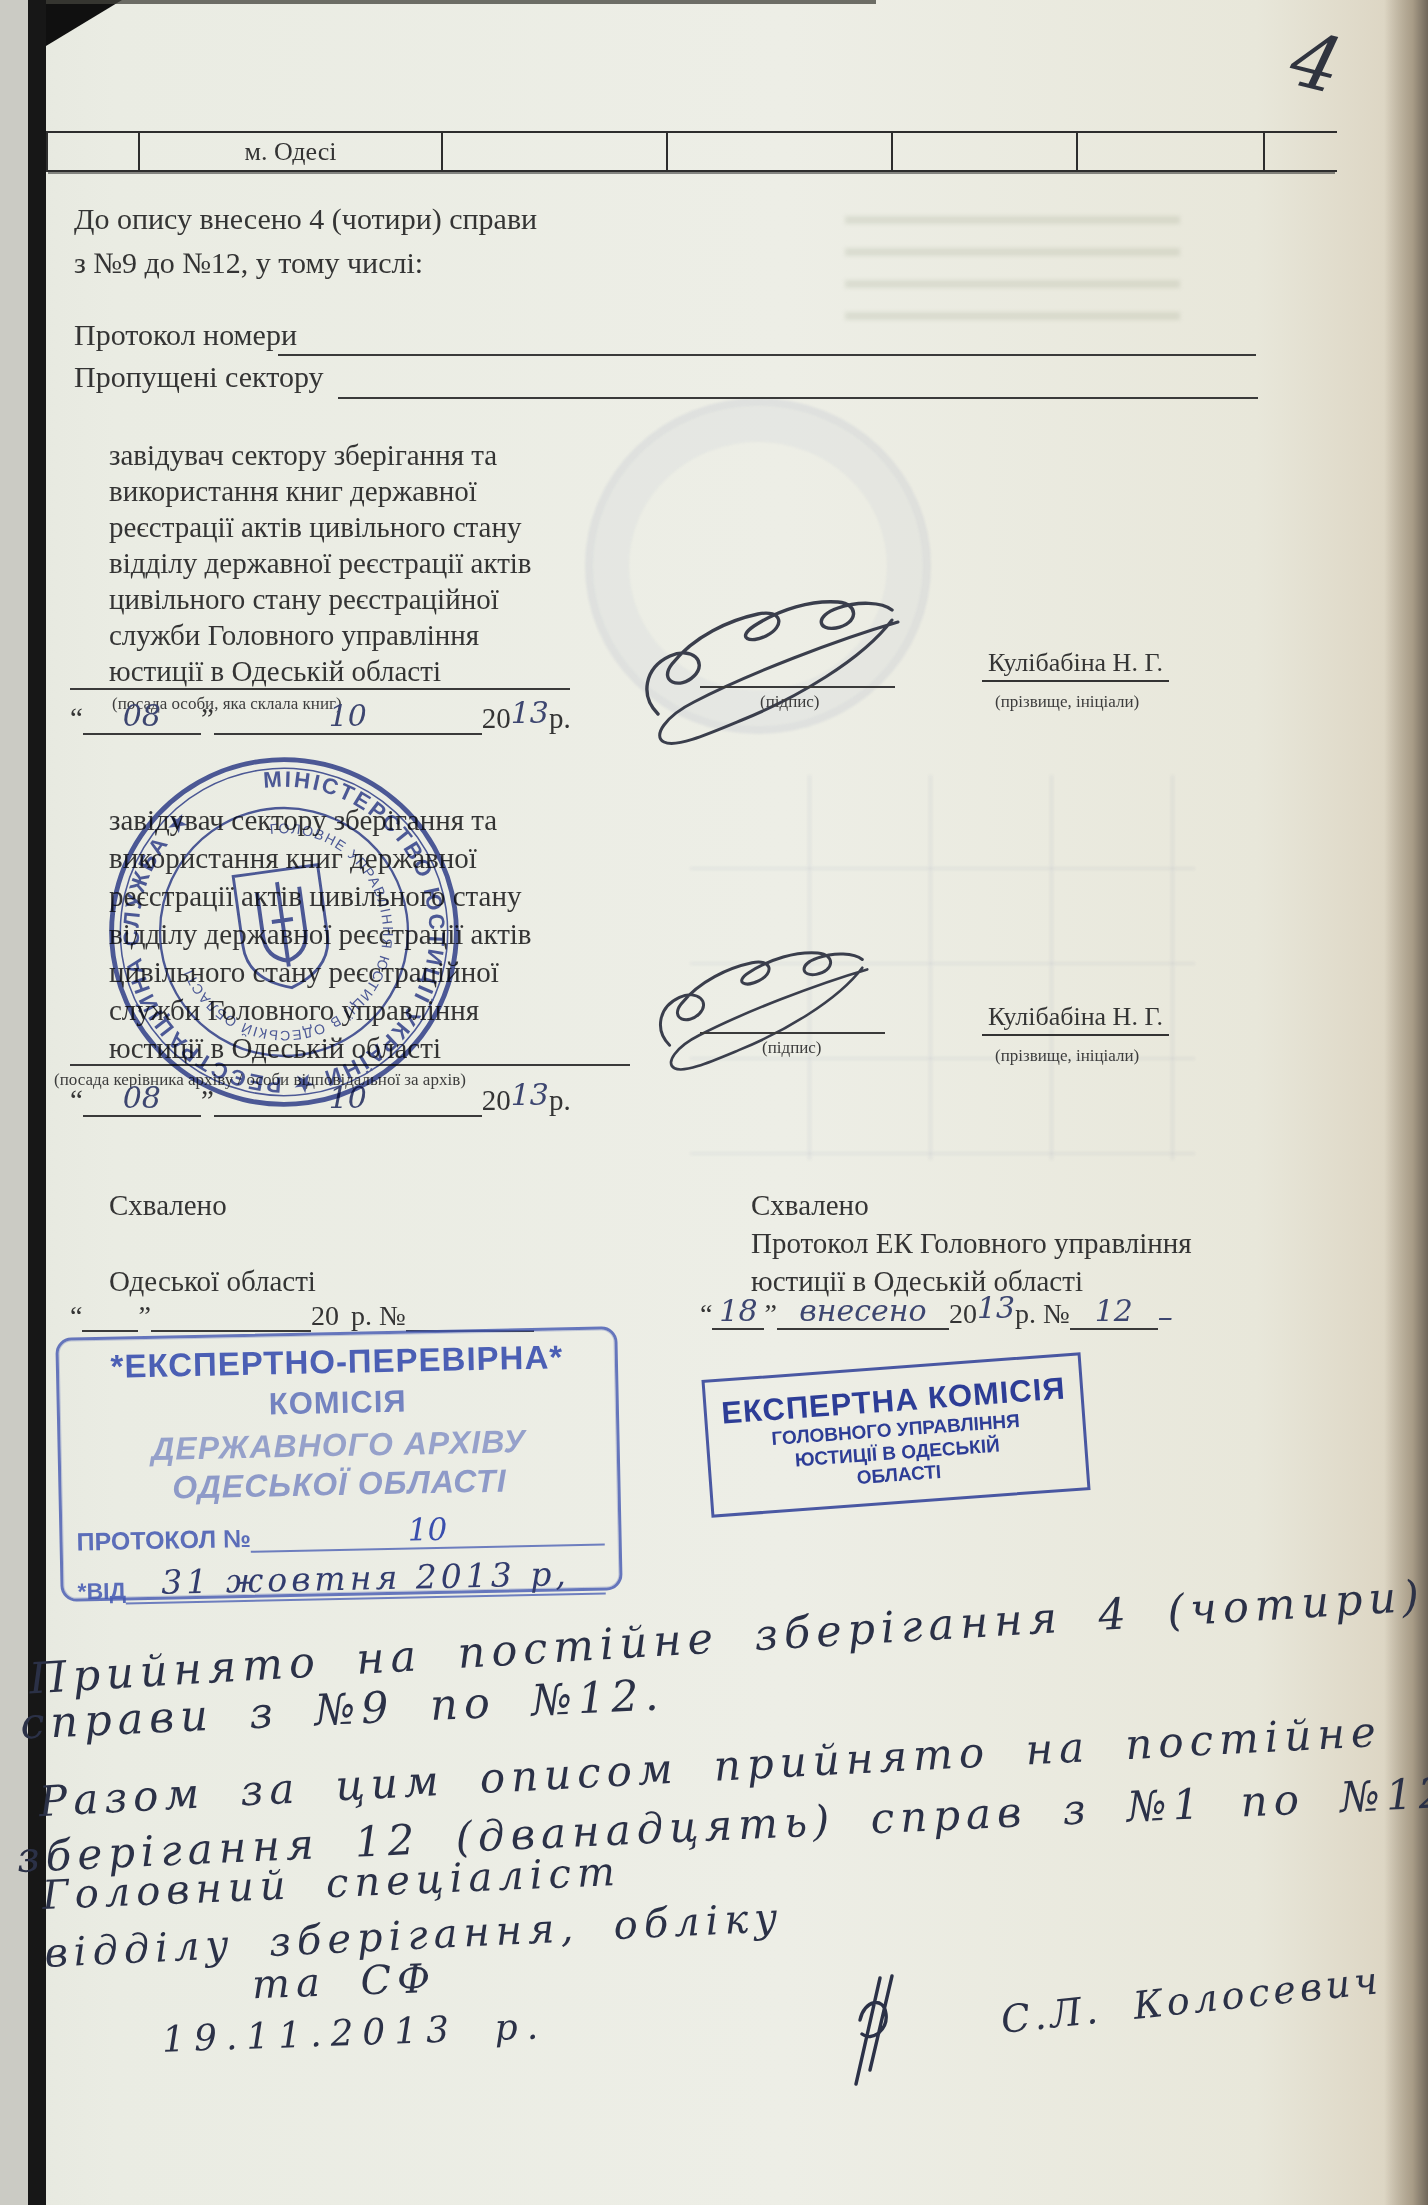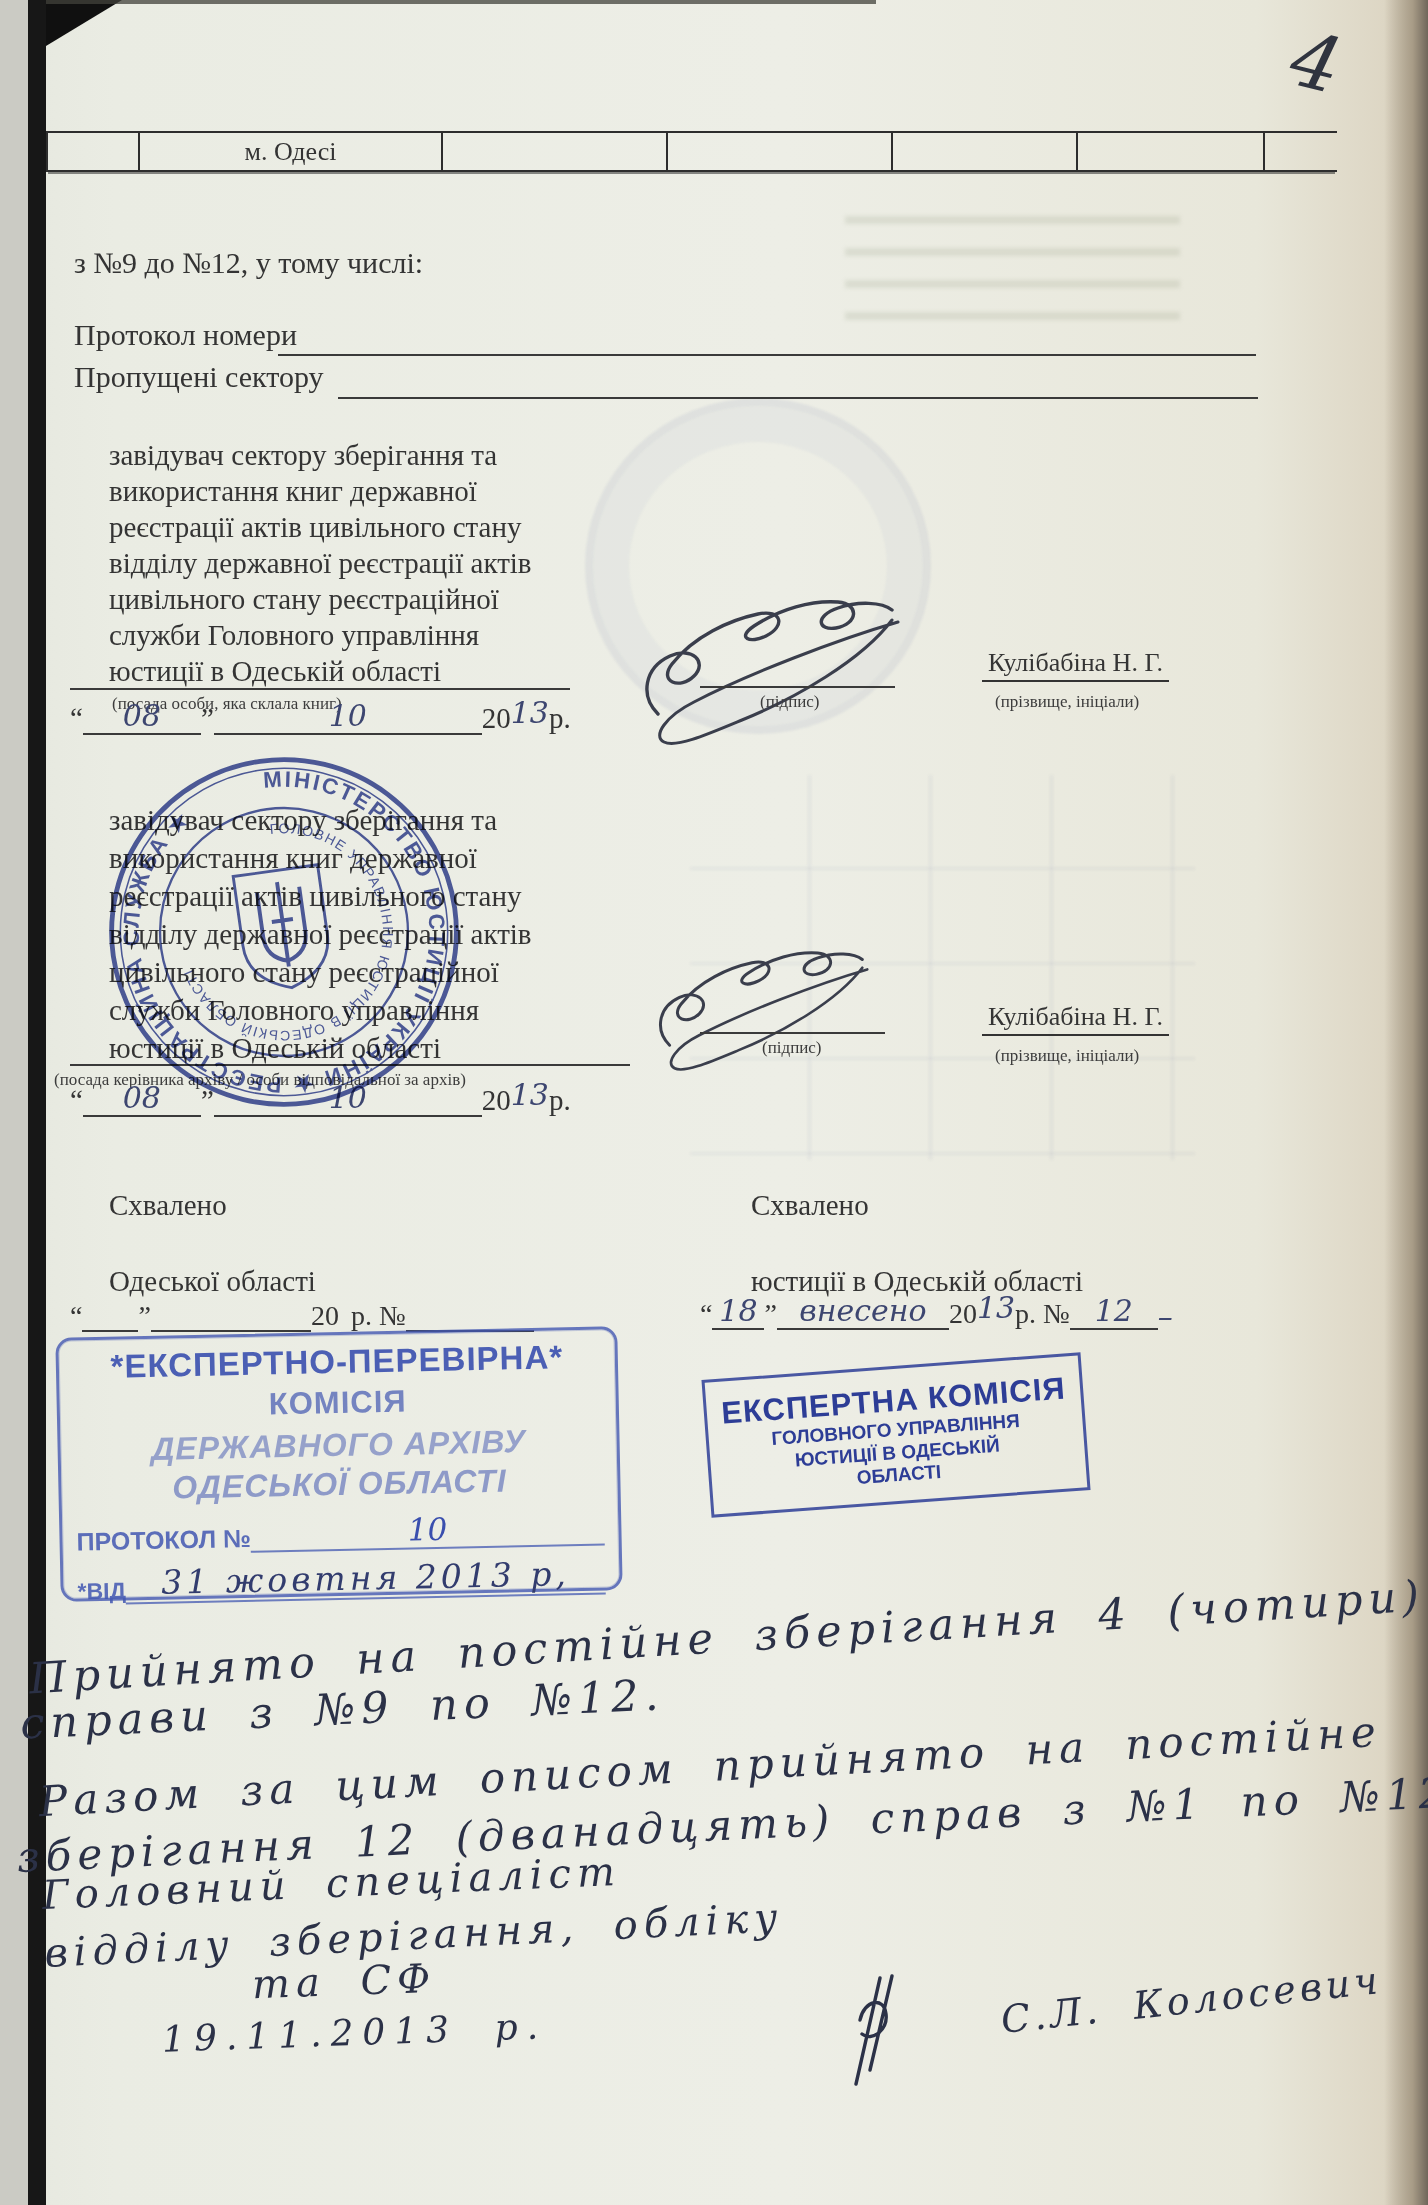--- a/index.html
+++ b/index.html
@@ -72,20 +72,21 @@
 
   <div class="abs strip">
     <div class="c" style="width:94px;"></div>
     <div class="c" style="width:303px;">м. Одесі</div>
     <div class="c" style="width:225px;"></div>
     <div class="c" style="width:225px;"></div>
     <div class="c" style="width:185px;"></div>
     <div class="c" style="width:187px;"></div>
   </div>
 
+  <div class="abs t30" style="left:74px;top:202px;">До опису внесено   4 (чотири)     справи</div>
   <div class="abs t30" style="left:74px;top:246px;">з №9 до №12, у тому числі:</div>
 
   <div class="abs t30" style="left:74px;top:318px;">Протокол номери</div>
   <div class="abs uline" style="left:278px;top:352px;width:978px;"></div>
   <div class="abs t30" style="left:74px;top:360px;">Пропущені сектору</div>
   <div class="abs uline" style="left:338px;top:395px;width:920px;"></div>
 
   <div class="abs t" style="left:74px;top:440px;">завідувач  сектору зберігання та</div>
   <div class="abs t" style="left:74px;top:476px;">використання книг державної</div>
   <div class="abs t" style="left:74px;top:512px;">реєстрації актів цивільного стану</div>
@@ -171,20 +172,21 @@
     <span class="u" style="width:56px;"></span>
     <span>”</span>
     <span class="u" style="width:160px;"></span>
     <span>20</span>
     <span style="width:12px;"></span>
     <span>р. №</span>
     <span class="u" style="width:128px;"></span>
   </div>
 
   <div class="abs t" style="left:716px;top:1190px;">Схвалено</div>
+  <div class="abs t" style="left:716px;top:1228px;">Протокол ЕК Головного управління</div>
   <div class="abs t" style="left:716px;top:1266px;">юстиції в Одеській області</div>
   <div class="abs dateline" style="left:700px;top:1296px;font-size:28px;">
     <span>“</span>
     <span class="u" style="width:52px;"><i class="hw">18</i></span>
     <span>”</span>
     <span class="u" style="width:172px;"><i class="hw">внесено</i></span>
     <span>20</span>
     <i class="hw suphw">13</i>
     <span>р. №</span>
     <span class="u" style="width:88px;"><i class="hw">12</i></span>

